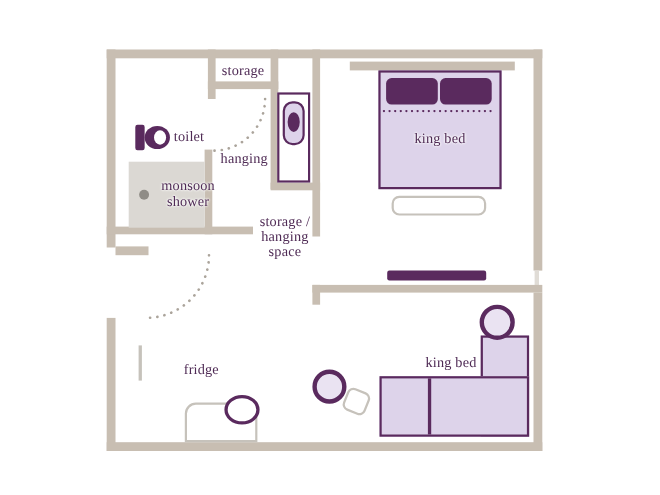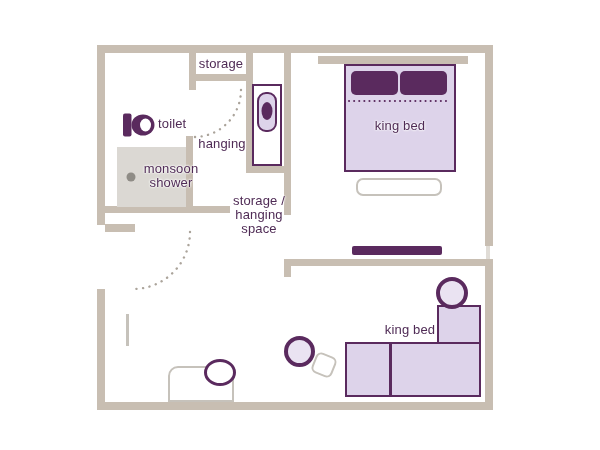--- a/index.html
+++ b/index.html
@@ -2,21 +2,21 @@
 <html style="--wall: #c8beb2; --window: #e0dcd6; --purple: #5a2a5e; --purple-fill: #ddd3ea; --purple-pale: #eae3f2; --shower-gray: #dbd8d3; --line-gray: #c6c2bb; --dot-gray: #8f8c86; --arc-gray: #aba49b; --text: #4f2b55;"><head>
 <meta charset="utf-8">
 <style>
   :root{
     --wall:#c8beb2; --window:#e0dcd6; --purple:#5a2a5e; --purple-fill:#ddd3ea;
     --purple-pale:#eae3f2; --shower-gray:#dbd8d3; --line-gray:#c6c2bb;
     --dot-gray:#8f8c86; --arc-gray:#aba49b; --text:#4f2b55;
   }
   html,body{margin:0;padding:0;background:#fff;}
   .plan{position:relative;width:600px;height:450px;background:#fff;overflow:hidden;
-        font-family:Liberation Sans, sans-serif;}
+        font-family:Liberation Serif, serif;}
   .wall{position:absolute;background:var(--wall);z-index:1;}
   .win{position:absolute;background:var(--window);z-index:1;}
   .furn{position:absolute;box-sizing:border-box;z-index:2;}
   .p-border{background:var(--purple-fill);border:2.5px solid var(--purple);}
   .g-border{background:#fff;border:2px solid var(--line-gray);}
   .ring{border:4px solid var(--purple);border-radius:50%;background:var(--purple-pale);}
   .pillow{background:var(--purple);border-radius:5px;}
   .overlay{position:absolute;left:0;top:0;z-index:3;pointer-events:none;}
   .arc{fill:none;stroke:var(--arc-gray);stroke-width:2.4;stroke-linecap:round;
        stroke-dasharray:0.1 6.5;}
@@ -94,16 +94,17 @@
     <div>monsoon</div>
     <div>shower</div>
   </div>
   <div class="label" style="left:225px;top:194px;width:68px">
     <div>storage /</div>
     <div>hanging</div>
     <div>space</div>
   </div>
   <div class="label" style="left:352px;top:119px;width:96px">king bed</div>
   <div class="label" style="left:137px;top:329px;width:92px">
+    <div>fridge</div>
   </div>
   <div class="label" style="left:372px;top:323px;width:76px">king bed</div>
 
 </div>
 
 </body></html>

